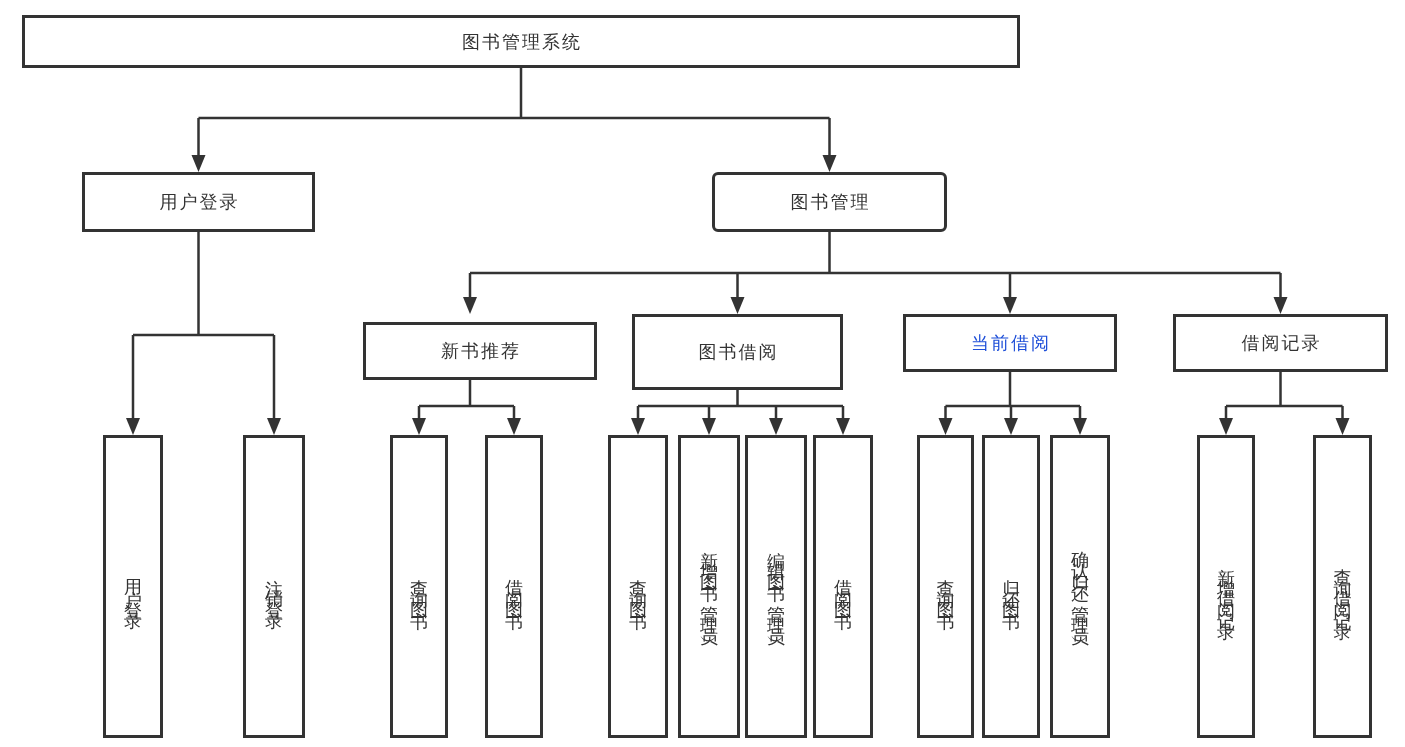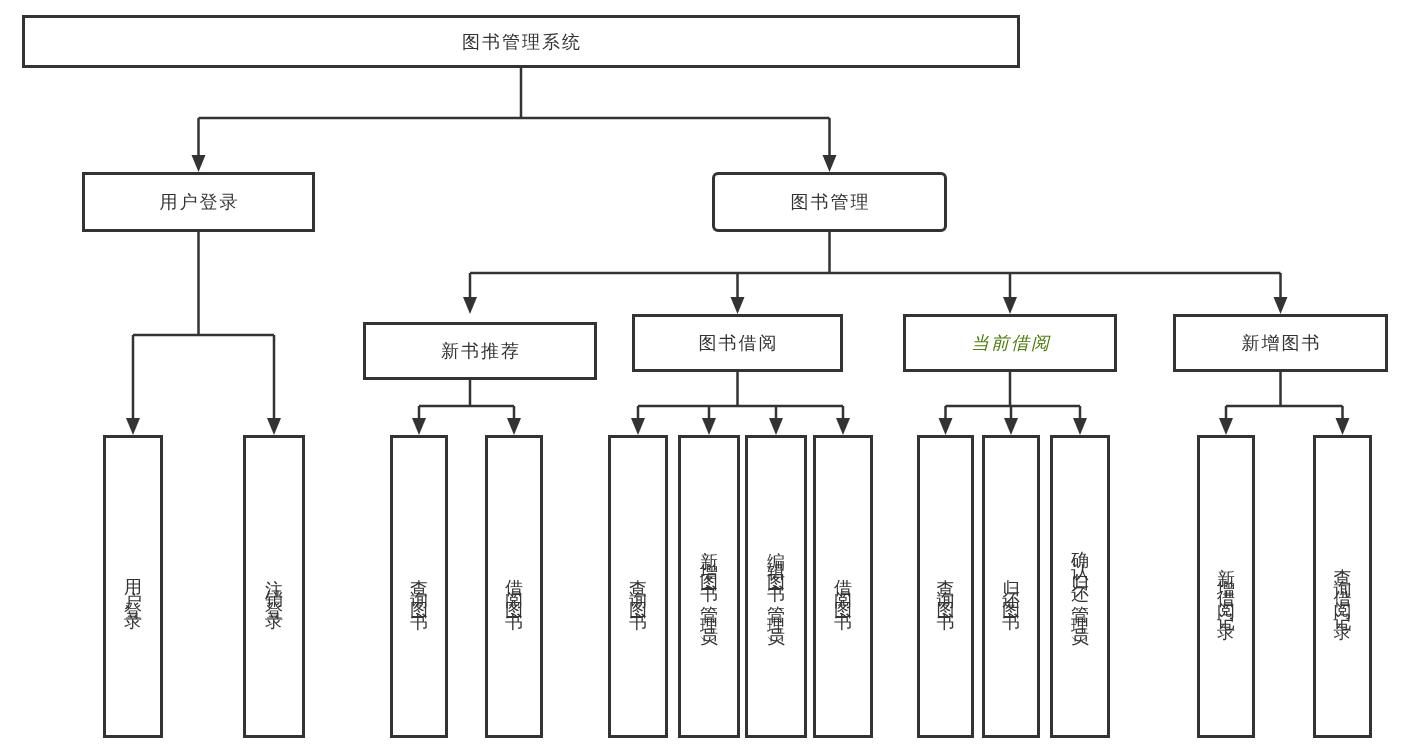--- a/index.html
+++ b/index.html
@@ -88,28 +88,28 @@
     </div>
     <div class="node" style="left: 82px; top: 172px; width: 233px; height: 60px; border-color: rgb(51, 51, 51);">
       <span class="label" style="color: rgb(51, 51, 51);">用户登录</span>
     </div>
     <div class="node" style="left: 712px; top: 172px; width: 235px; height: 60px; border-color: rgb(51, 51, 51); border-radius: 6px;">
       <span class="label" style="color: rgb(51, 51, 51);">图书管理</span>
     </div>
     <div class="node" style="left: 363px; top: 314px; width: 234px; height: 58px; border-color: rgb(51, 51, 51); margin-top: 8px;">
       <span class="label" style="color: rgb(51, 51, 51);">新书推荐</span>
     </div>
-    <div class="node" style="left: 632px; top: 314px; width: 211px; height: 58px; border-color: rgb(51, 51, 51);">
+    <div class="node" style="left: 632px; top: 314px; width: 211px; height: 76px; border-color: rgb(51, 51, 51);">
       <span class="label" style="color: rgb(51, 51, 51);">图书借阅</span>
     </div>
     <div class="node" style="left: 903px; top: 314px; width: 214px; height: 58px; border-color: rgb(51, 51, 51);">
-      <span class="label" style="color: #4d7c0f; font-style: italic;">当前借阅</span>
+      <span class="label" style="color: #1d4ed8;">当前借阅</span>
     </div>
     <div class="node" style="left: 1173px; top: 314px; width: 215px; height: 58px; border-color: rgb(51, 51, 51);">
-      <span class="label" style="color: rgb(51, 51, 51);">新增图书</span>
+      <span class="label" style="color: rgb(51, 51, 51);">借阅记录</span>
     </div>
     <div class="node vertical" style="left: 103px; top: 435px; width: 60px; height: 303px; border-color: rgb(51, 51, 51);">
       <span class="label" style="color: rgb(51, 51, 51);">用户登录</span>
     </div>
     <div class="node vertical" style="left: 243px; top: 435px; width: 62px; height: 303px; border-color: rgb(51, 51, 51);">
       <span class="label" style="color: rgb(51, 51, 51);">注销登录</span>
     </div>
     <div class="node vertical" style="left: 390px; top: 435px; width: 58px; height: 303px; border-color: rgb(51, 51, 51);">
       <span class="label" style="color: rgb(51, 51, 51);">查询图书</span>
     </div>

